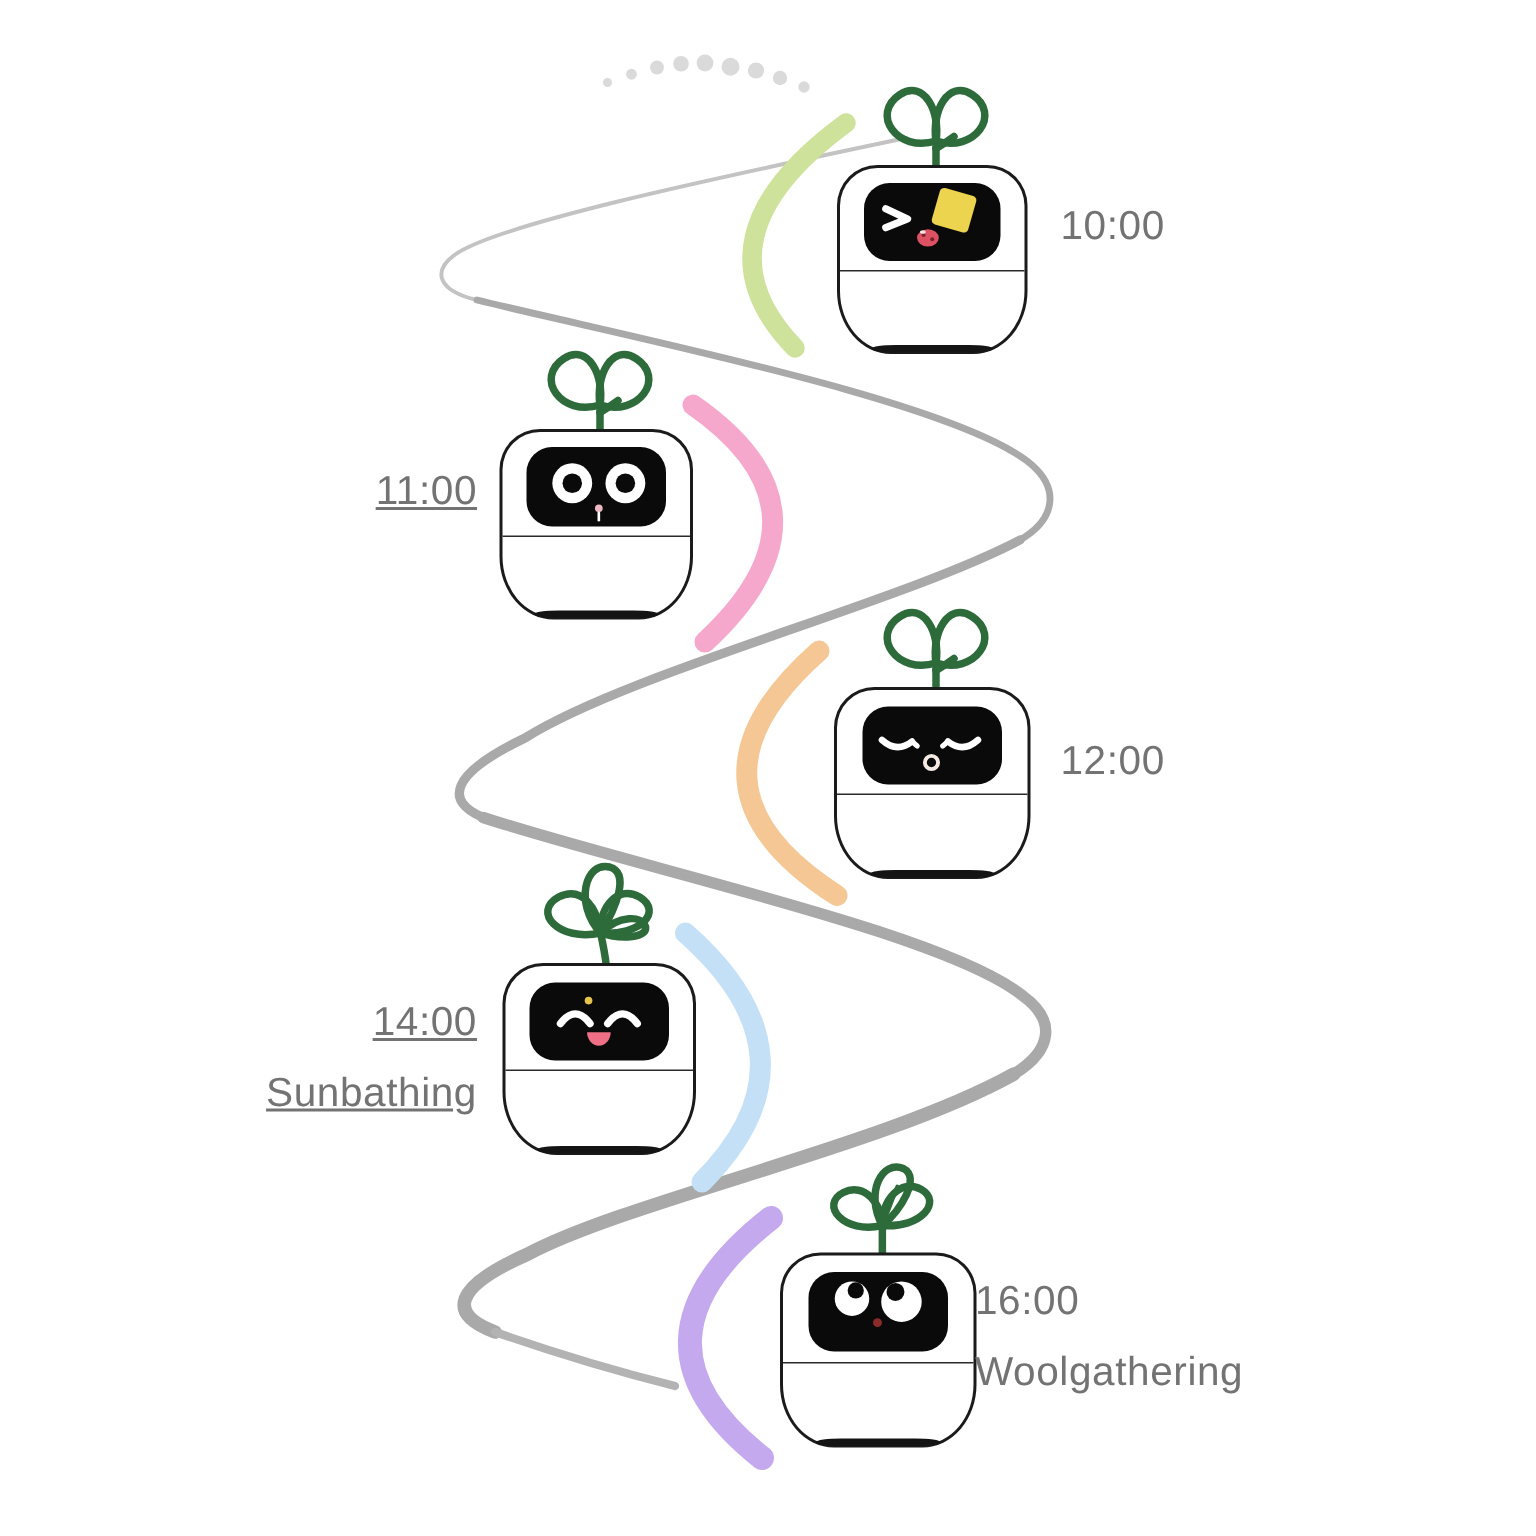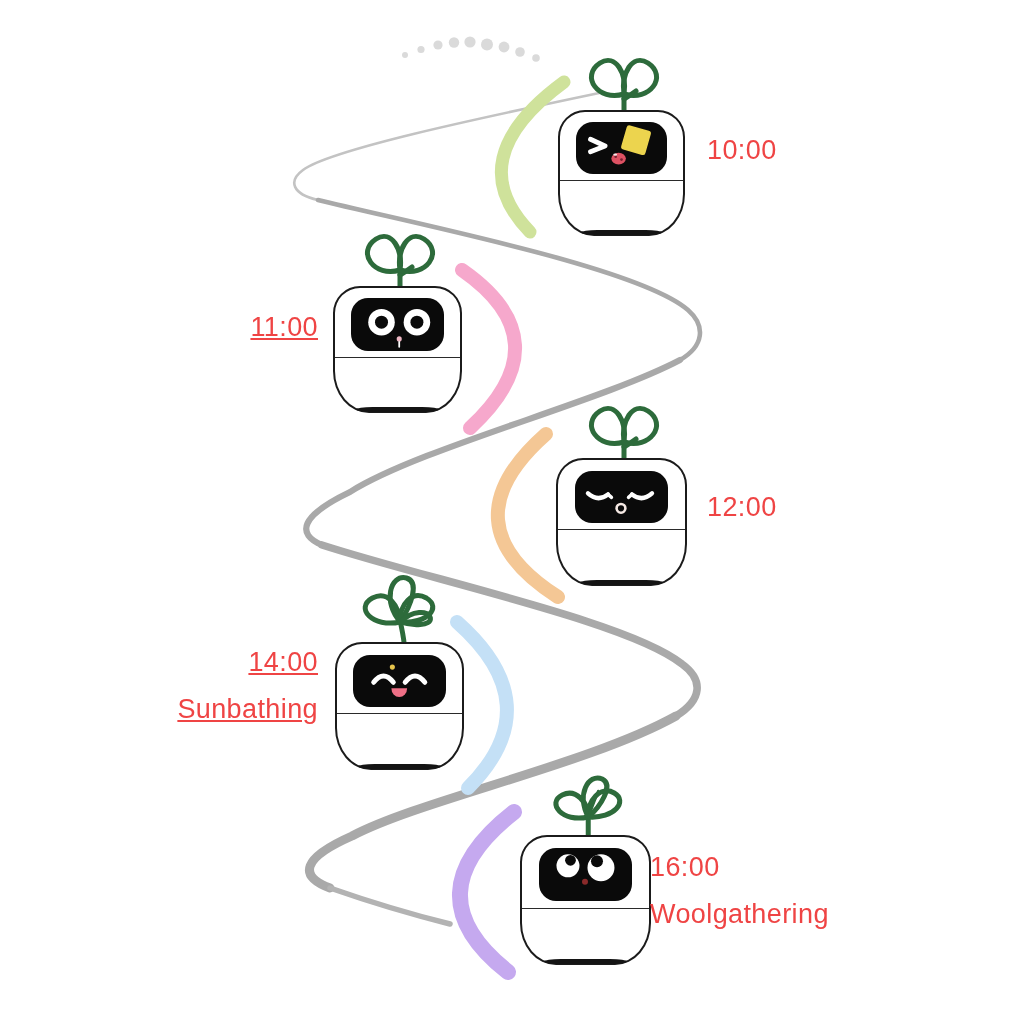--- a/index.html
+++ b/index.html
@@ -24,21 +24,21 @@
   }
   .screen svg{position:absolute;inset:0;width:100%;height:100%;}
   .seam{
     position:absolute;left:0;right:0;top:56%;height:0;
     border-top:1.6px solid #2a2a2a;
   }
   .base{
     position:absolute;left:17%;width:66%;bottom:-1px;height:5.5px;
     background:#141414;border-radius:40%/90%;
   }
-  .label{position:absolute;z-index:4;color:#ef4444;font-size:27px;line-height:27px;letter-spacing:0.4px;}
+  .label{position:absolute;z-index:4;color:#737373;font-size:27px;line-height:27px;letter-spacing:0.4px;}
   .label .time{margin-bottom:20px;}
   .label.align-right{text-align:right;text-decoration:underline;}
 </style>
 </head>
 <body>
 
 <div id="stage">
 
   <svg id="flow-svg" width="1024" height="1024" viewBox="0 0 1024 1024">
 
@@ -173,21 +173,21 @@
           <path d="M 21 27 Q 31 14 41 27" fill="none" stroke="#ffffff" stroke-width="5" stroke-linecap="round"></path>
           <path d="M 53 27 Q 63 14 73 27" fill="none" stroke="#ffffff" stroke-width="5" stroke-linecap="round"></path>
           <circle cx="40" cy="11.5" r="2.6" fill="#e6c44c"></circle>
           <path d="M 39 33 a 8 9 0 0 0 16 0 z" fill="#ee6f86"></path>
         </svg>
       </div>
       <div class="seam"></div>
       <div class="base"></div>
     </div>
   </div>
-  <div class="label align-right" style="right:706px;top:649px">
+  <div class="label align-right" style="right:706px;top:668px">
     <div class="time">14:00</div>
     <div class="activity">Sunbathing</div>
   </div>
 
   <div class="char" style="left:520px;top:835px;width:131px;height:130px">
     <svg class="sprout" width="112" height="72" viewBox="0 0 112 72">
       <g fill="none" stroke-width="5" stroke-linecap="round" stroke-linejoin="round" stroke="#2d6b3b">
         <path d="M56 72 C 56 64 56 58 56 48"></path>
         <path d="M56 48 C 30 54, 14 34, 30 26 C 44 19, 56 34, 56 48"></path>
         <path d="M56 48 C 44 26, 56 4, 70 10 C 82 16, 68 38, 56 48"></path>

